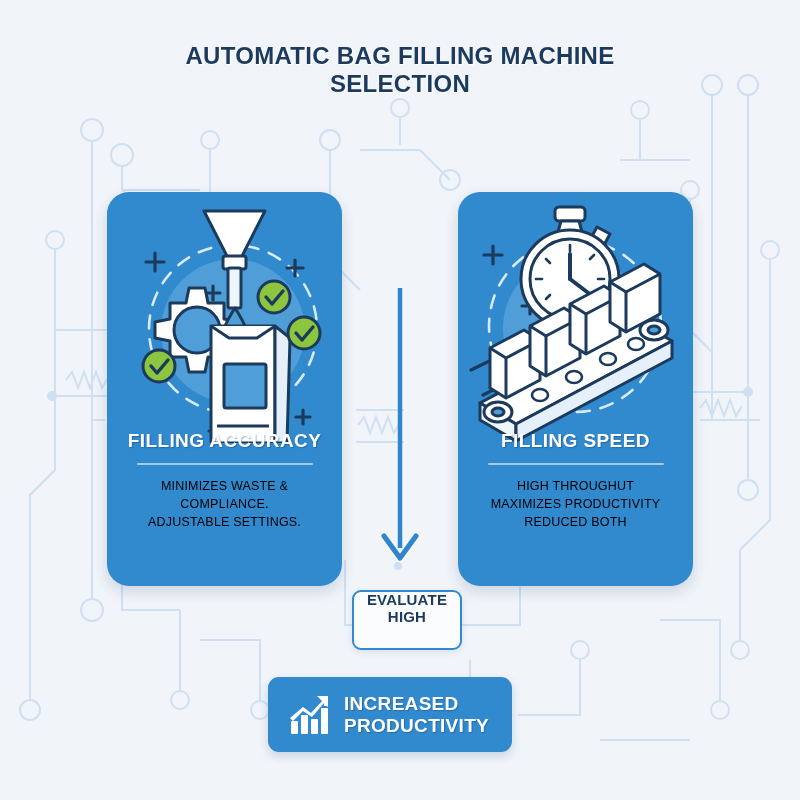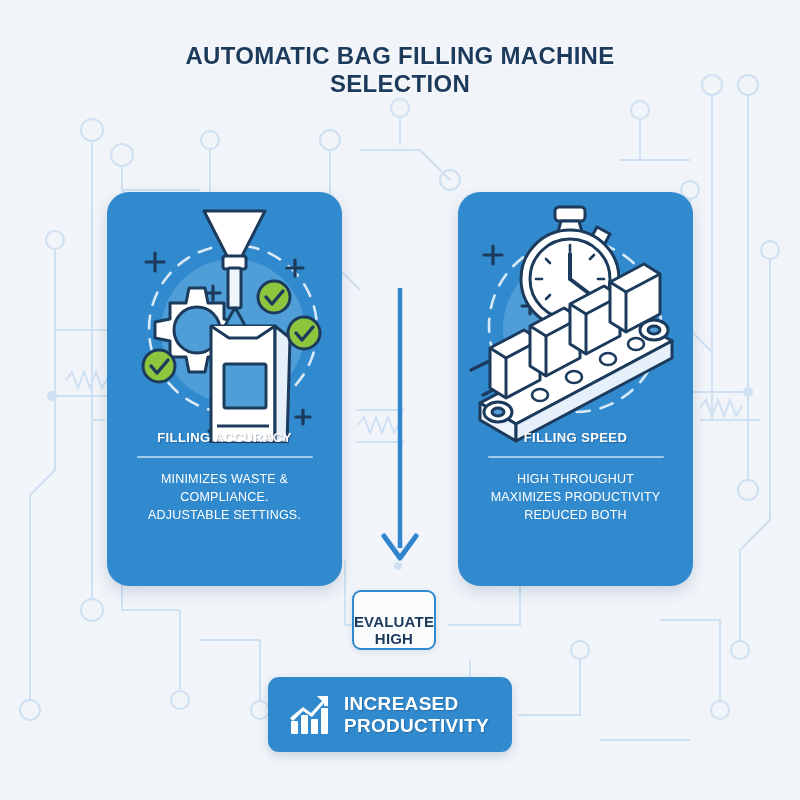--- a/index.html
+++ b/index.html
@@ -26,36 +26,36 @@
     background:#3189ce; border-radius:22px; z-index:4;
     box-shadow: 0 6px 14px rgba(40,80,130,0.18);
     overflow:hidden;
   }
   #card-accuracy { left:107px; }
   #card-speed    { left:458px; }
 
   .card-illu { position:absolute; top:6px; left:0; width:235px; height:245px; }
   .card-body { position:absolute; left:0; top:238px; width:235px; text-align:center; padding:0 10px; }
   .card-heading {
-    font-size:13px; font-weight:bold; color:#ffffff; letter-spacing:0.4px;
+    font-size:19px; font-weight:bold; color:#ffffff; letter-spacing:0.4px;
     text-shadow: 1px 1px 1px rgba(20,50,85,0.35);
   }
   .card-divider {
     width:176px; height:2px; margin:11px auto 12px auto;
     background:rgba(255,255,255,0.55); border-radius:2px;
   }
-  .card-desc { font-size:12.5px; line-height:1.45; color:#ffffff; letter-spacing:0.2px; }
+  .card-desc { font-size:12.5px; line-height:1.45; color:#000000; letter-spacing:0.2px; }
   .card-desc span { display:block; }
 
   #flow-arrow { position:absolute; left:372px; top:286px; width:56px; height:285px; z-index:3; }
 
   #evaluate-both-box {
-    position:absolute; left:352px; top:590px; width:84px; height:60px;
+    position:absolute; left:352px; top:590px; width:110px; height:60px;
     background:#fbfcfe; border:2.5px solid #3189ce; border-radius:9px;
-    z-index:6; display:flex; align-items:flex-end; justify-content:center;
+    z-index:6; display:flex; align-items:flex-start; justify-content:center;
     box-shadow:0 2px 6px rgba(40,80,130,0.12);
   }
   #evaluate-both-label {
     font-size:15px; font-weight:bold; color:#1b3a5c; line-height:1.12;
     text-align:center; letter-spacing:0.2px;
   }
   #evaluate-both-label span { display:block; }
 
   #profitability-banner {
     position:absolute; left:268px; top:677px; width:244px; height:75px;

